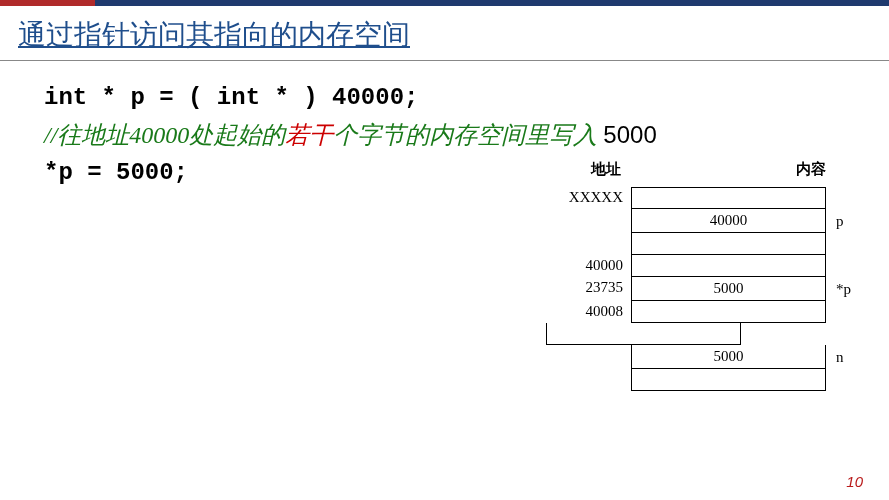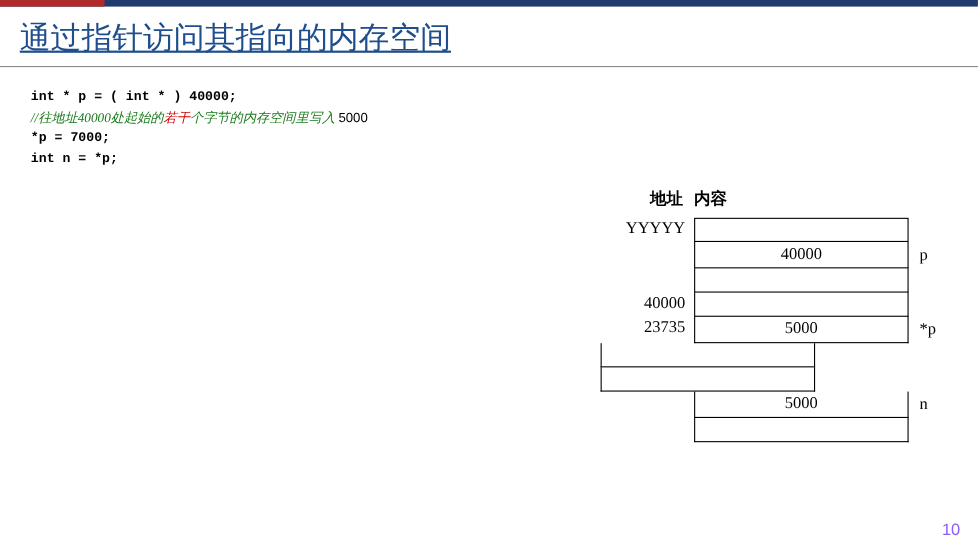--- a/index.html
+++ b/index.html
@@ -29,91 +29,91 @@
     font-weight: 400;
     padding: 10px 18px 6px 18px;
     text-decoration: underline;
   }
   .hr {
     height: 1px;
     background: #888;
     margin: 0 0 18px 0;
   }
   .content {
-    padding: 0 28px;
+    padding: 0 44px;
     font-family: "Courier New", monospace;
-    font-size: 12px;
+    font-size: 24px;
     line-height: 1.55;
     font-weight: bold;
     color: #000;
   }
   .comment { color: #1a7a1a; font-family: "Microsoft YaHei", "SimSun", serif; font-style: italic; font-weight: normal; }
   .comment .red { color: #cc0000; }
   .comment .blk { color: #000; font-style: normal; font-family: Arial, sans-serif; font-weight: normal; }
   .diagram {
     position: absolute;
     right: 18px;
     top: 160px;
     width: 325px;
     font-family: "SimSun", "Microsoft YaHei", serif;
     font-size: 15px;
     color: #000;
   }
-  .diagram .headers { display: flex; font-weight: bold; margin-bottom: 8px; margin-top: 11px; }
+  .diagram .headers { display: flex; font-weight: bold; margin-bottom: 8px; }
   .diagram .headers .h1 { width: 85px; text-align: right; padding-right: 10px;}
-  .diagram .headers .h2 { width: 195px; text-align: left; }
+  .diagram .headers .h2 { width: 195px; text-align: right; }
   .diagram .row { display: flex; align-items: stretch; }
   .diagram .addr { width: 85px; text-align: right; padding-right: 8px; font-family: "Times New Roman", serif; font-size: 15px; display:flex; align-items:flex-start; justify-content:flex-end; padding-top:2px;}
   .diagram .cell {
     width: 195px;
     border-left: 1.5px solid #000;
     border-right: 1.5px solid #000;
     border-bottom: 1.5px solid #000;
     text-align: center;
     font-family: "Times New Roman", serif;
     font-size: 15px;
     display: flex;
     align-items: center;
     justify-content: center;
   }
   .diagram .ptr { width: 40px; padding-left: 10px; font-family: "Times New Roman", serif; display:flex; align-items:center;}
   .diagram .topcell { border-top: 1.5px solid #000; }
   .page-num {
     position: absolute;
-    right: 16px;
+    right: 26px;
     bottom: 10px;
-    color: #8b5cf6;
+    color: #b91c1c;
     font-size: 15px;
     font-family: Arial, sans-serif;
+    font-style: italic;
   }
 </style>
 </head>
 <body>
 
 <div class="top-bar"></div>
 <div class="title">通过指针访问其指向的内存空间</div>
 <div class="hr"></div>
 
 <div class="content">
   <div>int * p = ( int * ) 40000;</div>
   <div class="comment">
     <span>//往地址40000处起始的</span><span class="red">若干</span><span>个字节的内存空间里写入 </span><span class="blk">5000</span>
   </div>
-  <div>*p = 7000;</div>
-  <div>int n = *p;</div>
+  <div>*p = 5000;</div>
 </div>
 
 <div class="diagram">
   <div class="headers">
     <div class="h1">地址</div>
     <div class="h2">内容</div>
   </div>
   <div id="diagram-rows">
       <div class="row">
-        <div class="addr">YYYYY</div>
+        <div class="addr">XXXXX</div>
         <div class="cell topcell" style="height: 22px;"></div>
         <div class="ptr"></div>
       </div>
       <div class="row">
         <div class="addr"></div>
         <div class="cell" style="height: 24px;">40000</div>
         <div class="ptr">p</div>
       </div>
       <div class="row">
         <div class="addr"></div>
@@ -124,20 +124,21 @@
         <div class="addr">40000</div>
         <div class="cell" style="height: 22px;"></div>
         <div class="ptr"></div>
       </div>
       <div class="row">
         <div class="addr">23735</div>
         <div class="cell" style="height: 24px;">5000</div>
         <div class="ptr">*p</div>
       </div>
       <div class="row">
+        <div class="addr">40008</div>
         <div class="cell" style="height: 22px;"></div>
         <div class="ptr"></div>
       </div>
       <div class="row">
         <div class="cell" style="height: 22px;"></div>
         <div class="ptr"></div>
       </div>
       <div class="row">
         <div class="addr"></div>
         <div class="cell" style="height: 24px;">5000</div>

